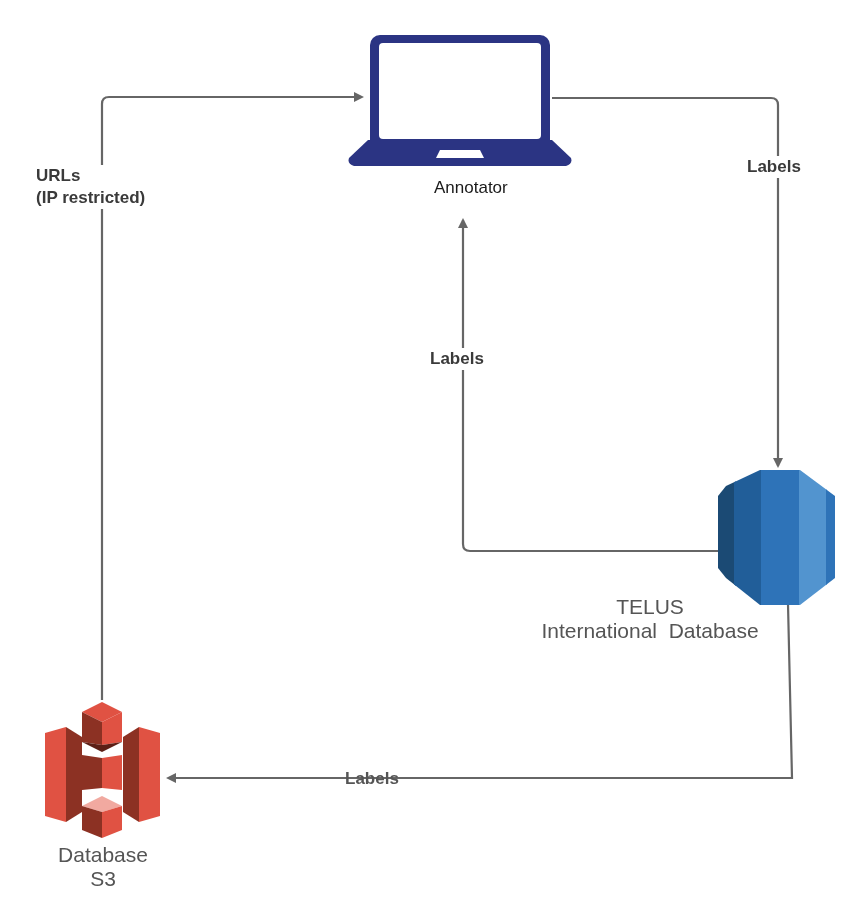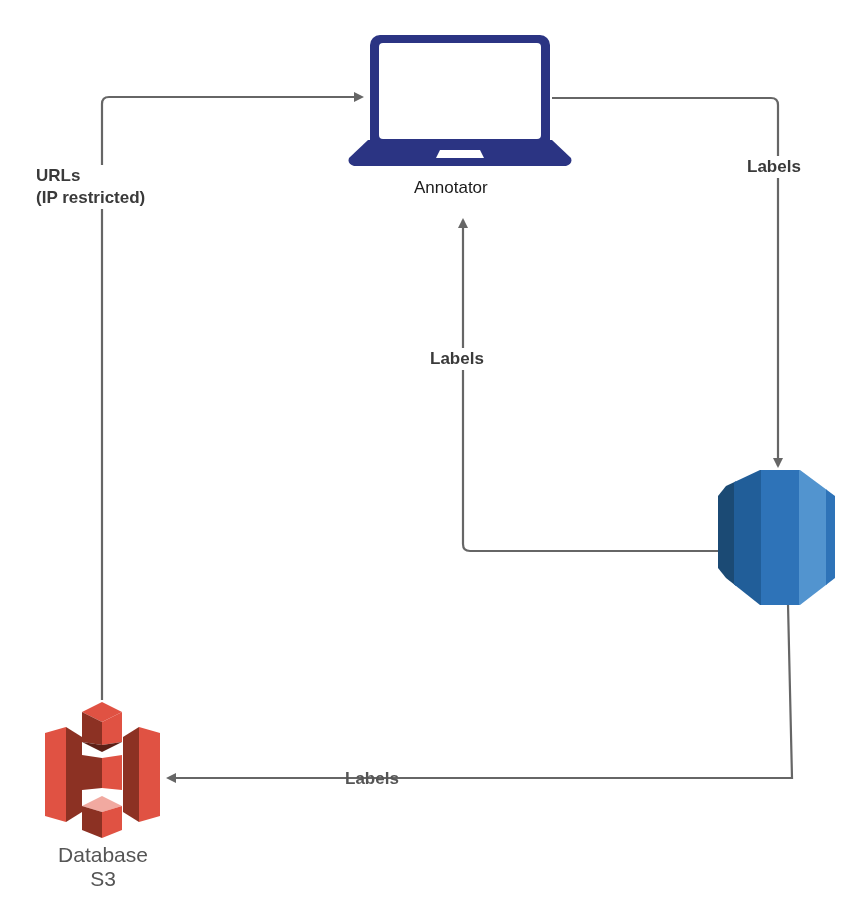--- a/index.html
+++ b/index.html
@@ -74,21 +74,23 @@
   <div>URLs</div>
   <div>(IP restricted)</div>
 </div>
 
 <div class="lbl edge-lbl" style="left:746px; top:156px;">Labels</div>
 
 <div class="lbl edge-lbl" style="left:429px; top:348px;">Labels</div>
 
 <div class="lbl edge-lbl" style="left:344px; top:768px; background:transparent; color:#555555;">Labels</div>
 
-<div class="lbl node-lbl-dark" style="left:414px; top:178px;">Annotator</div>
+<div class="lbl node-lbl-dark" style="left:434px; top:178px;">Annotator</div>
 
 <div class="lbl node-lbl" style="left:520px; top:595px; width:260px;">
+  <div>TELUS</div>
+  <div style="white-space:pre;">International  Database</div>
 </div>
 
 <div class="lbl node-lbl" style="left:38px; top:843px; width:130px;">
   <div>Database</div>
   <div>S3</div>
 </div>
 
 </body></html>

